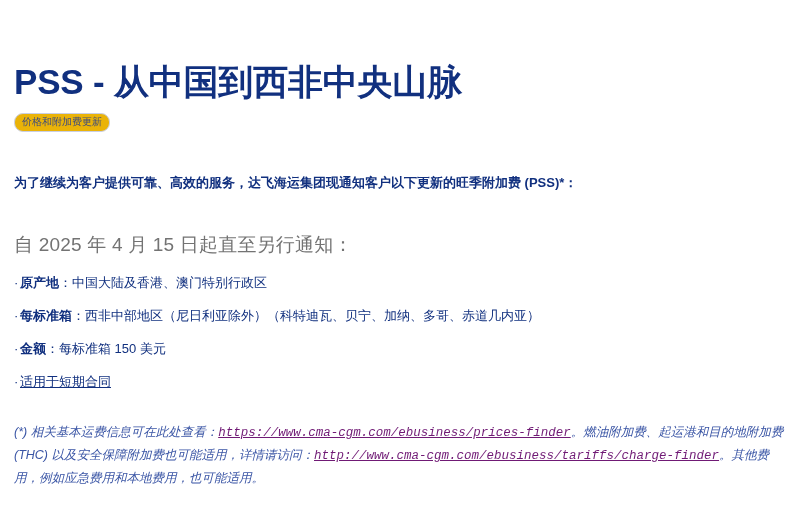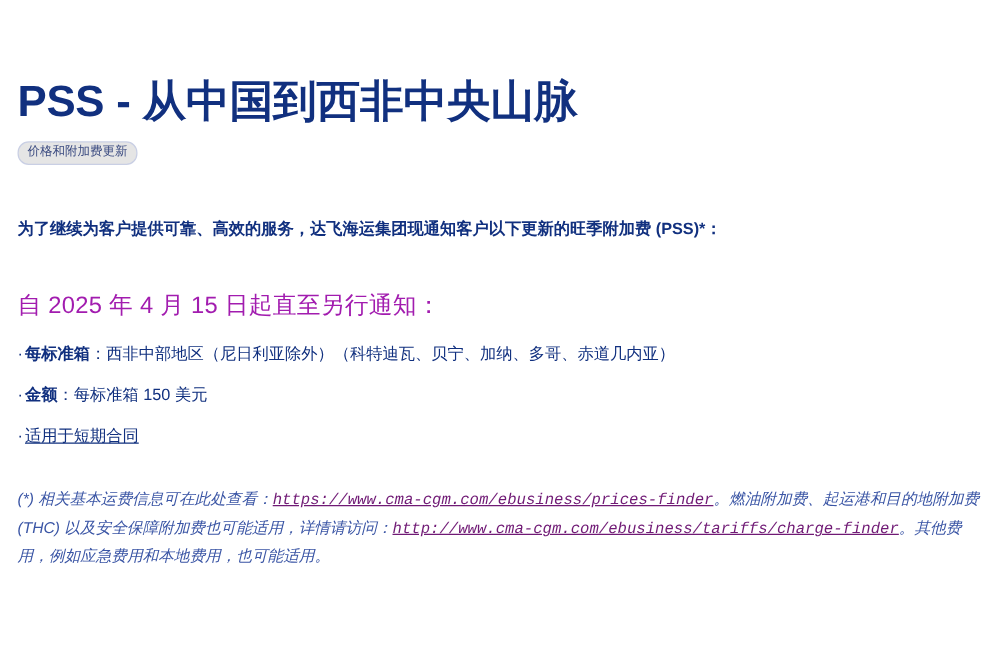--- a/index.html
+++ b/index.html
@@ -41,35 +41,35 @@
     margin-top: 9px;
   }
   .tag {
     display: inline-block;
     border: 1px solid #c9cfe4;
     border-radius: 9px;
     padding: 2px 7px 3px 7px;
     font-size: 10px;
     line-height: 12px;
     color: #3a4a80;
-    background: #e5e5e5;
+    background: #eab308;
   }
   
   .intro {
     margin-top: 42px;
     font-size: 13px;
     line-height: 18px;
     font-weight: bold;
     color: #11307f;
   }
   .effective {
     margin-top: 40px;
     font-size: 19px;
     line-height: 26px;
-    color: #a21caf;
+    color: #737373;
     letter-spacing: 0.2px;
   }
   .bullets {
     margin-top: 16px;
   }
   .bullet {
     font-size: 13px;
     line-height: 18px;
     color: #11307f;
     margin-bottom: 15px;
@@ -111,20 +111,23 @@
       <span class="tag">价格和附加费更新</span>
     </div>
   </div>
 
   <div class="intro">为了继续为客户提供可靠、高效的服务，达飞海运集团现通知客户以下更新的旺季附加费 (PSS)*：</div>
 
   <div class="effective">自 2025 年 4 月 15 日起直至另行通知：</div>
 
   <div class="bullets">
 
+    <div class="bullet">
+      <span class="dot">·</span><span class="label">原产地</span><span>：</span><span>中国大陆及香港、澳门特别行政区</span>
+    </div>
 
     <div class="bullet">
       <span class="dot">·</span><span class="label">每标准箱</span><span>：</span><span>西非中部地区（尼日利亚除外）（科特迪瓦、贝宁、加纳、多哥、赤道几内亚）</span>
     </div>
 
 
     <div class="bullet">
       <span class="dot">·</span><span class="label">金额</span><span>：</span><span>每标准箱 150 美元</span>
     </div>
 

